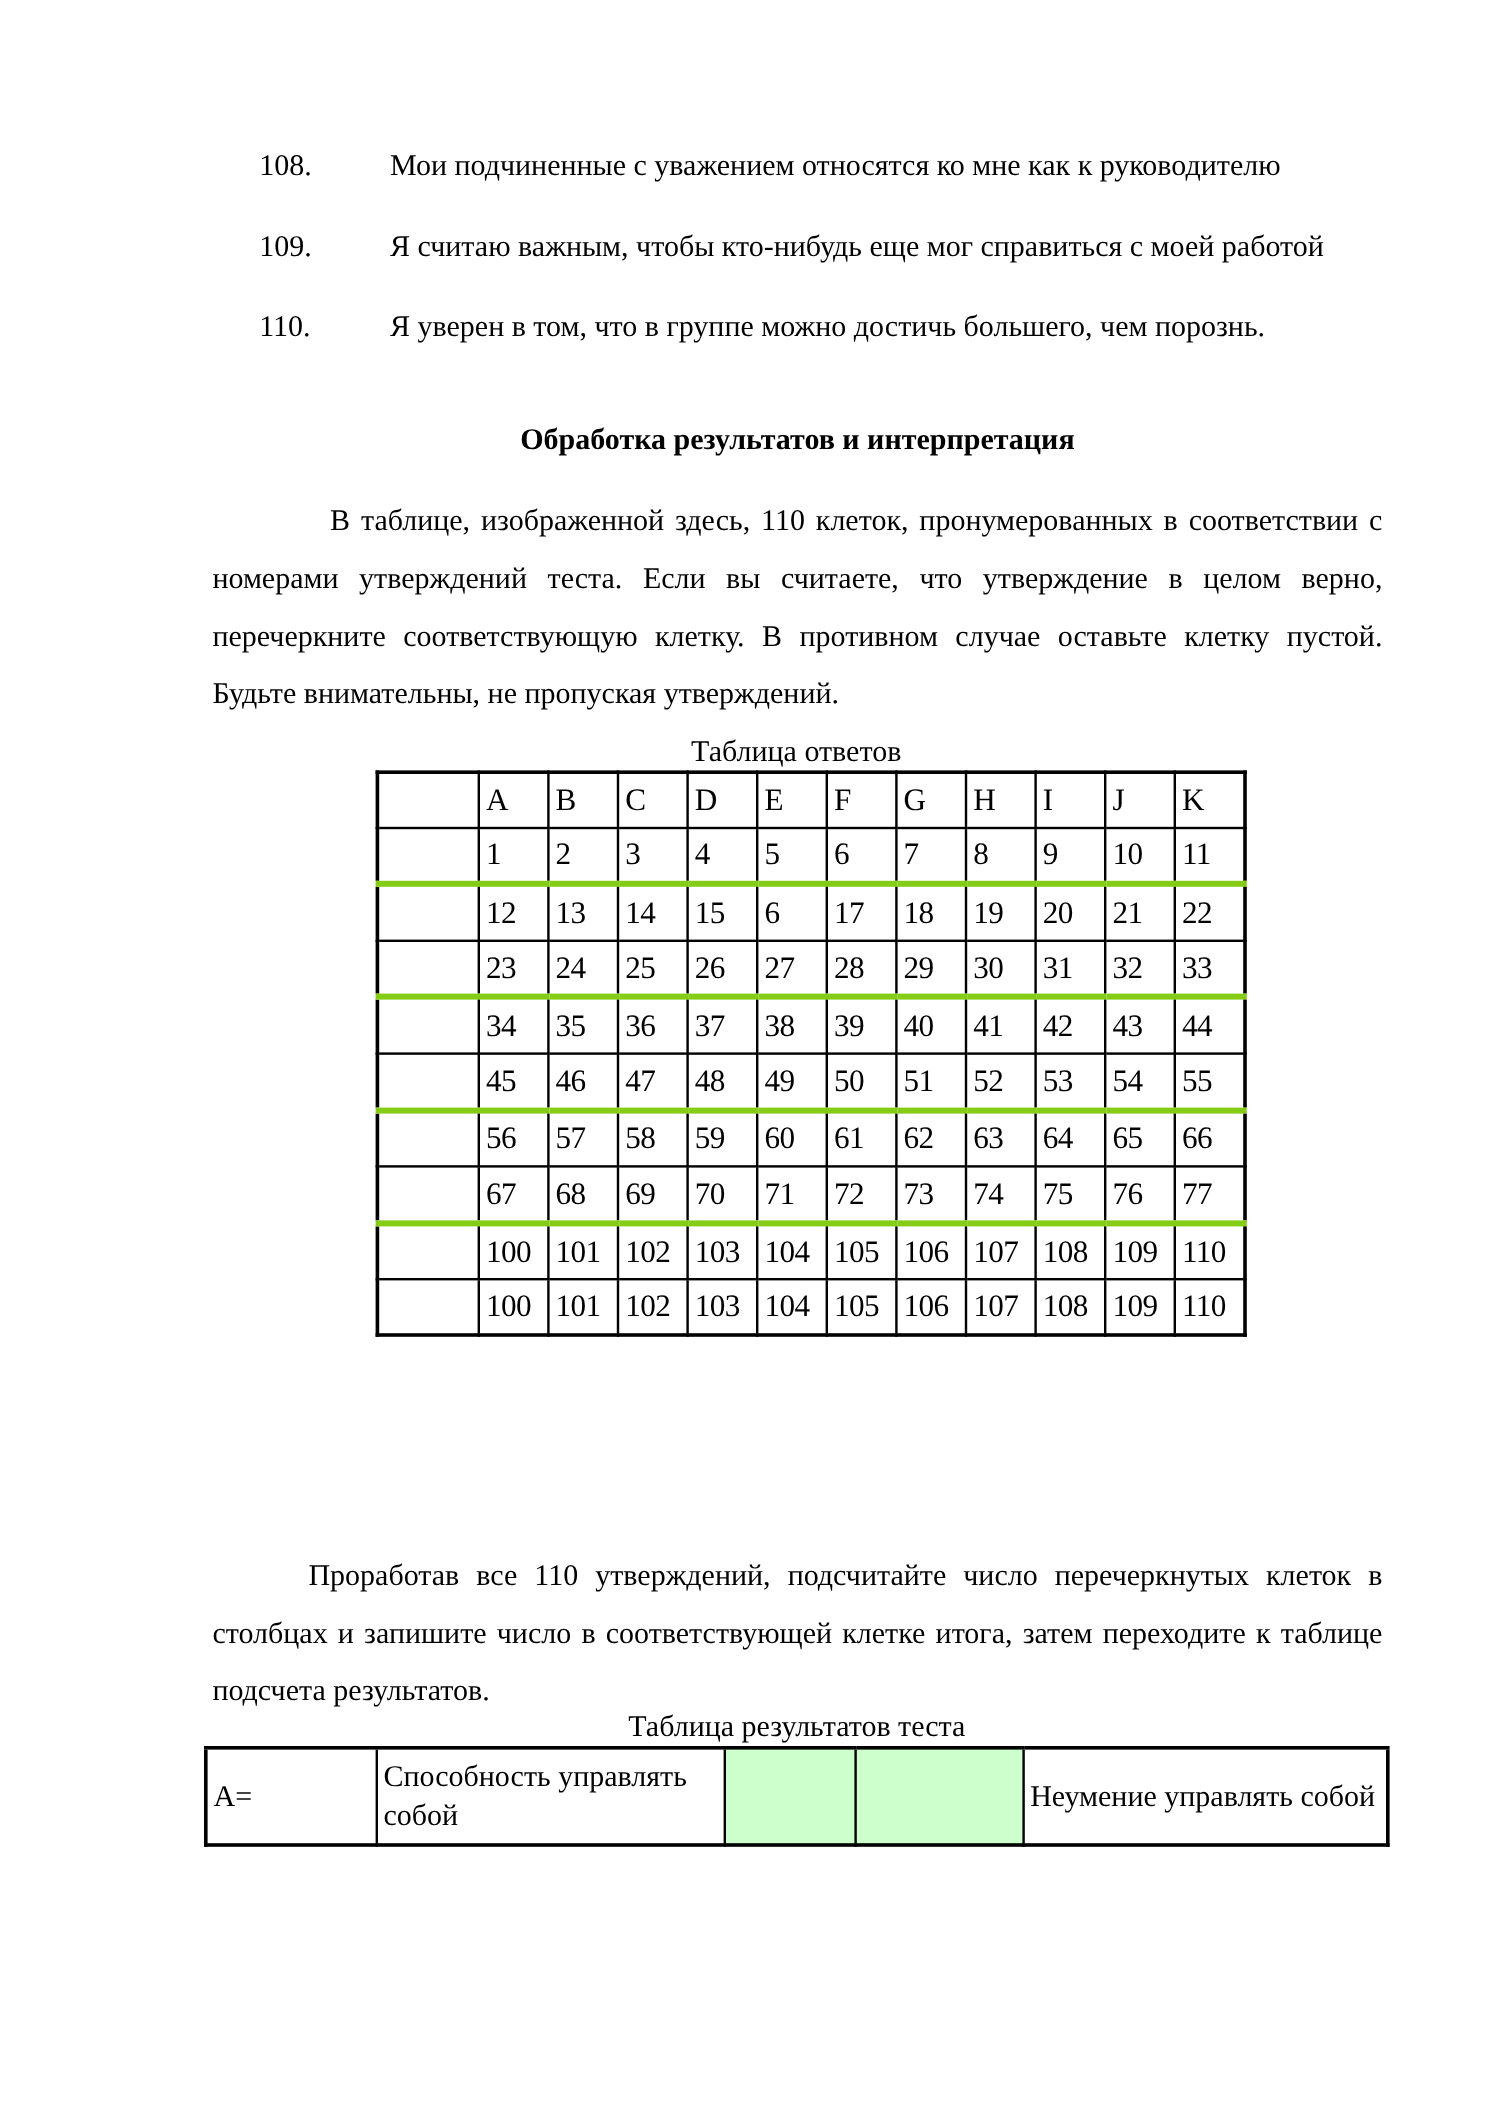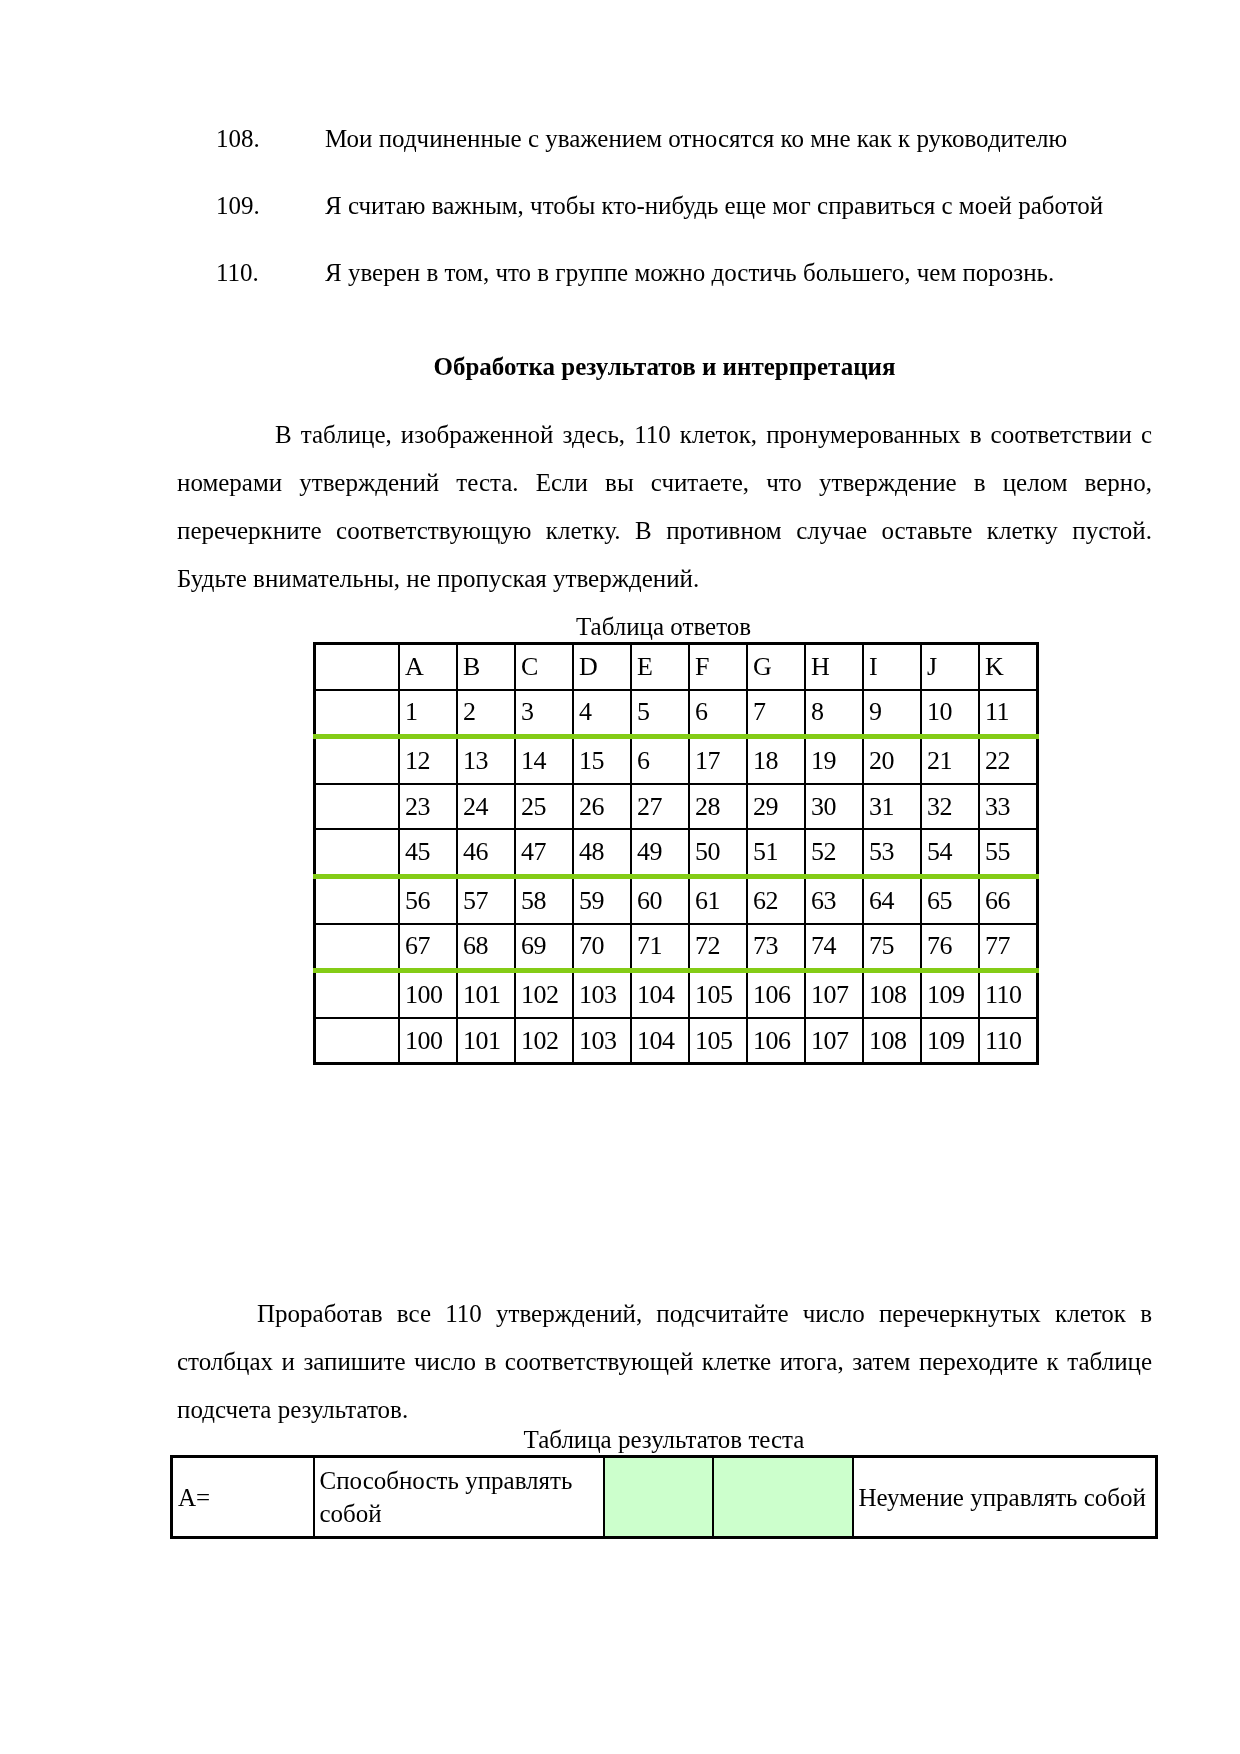--- a/index.html
+++ b/index.html
@@ -112,20 +112,34 @@
         <td>24</td>
         <td>25</td>
         <td>26</td>
         <td>27</td>
         <td>28</td>
         <td>29</td>
         <td>30</td>
         <td>31</td>
         <td>32</td>
         <td>33</td>
+      </tr>
+      <tr class="thick">
+        <td class="lbl"></td>
+        <td>34</td>
+        <td>35</td>
+        <td>36</td>
+        <td>37</td>
+        <td>38</td>
+        <td>39</td>
+        <td>40</td>
+        <td>41</td>
+        <td>42</td>
+        <td>43</td>
+        <td>44</td>
       </tr>
       <tr>
         <td class="lbl"></td>
         <td>45</td>
         <td>46</td>
         <td>47</td>
         <td>48</td>
         <td>49</td>
         <td>50</td>
         <td>51</td>

